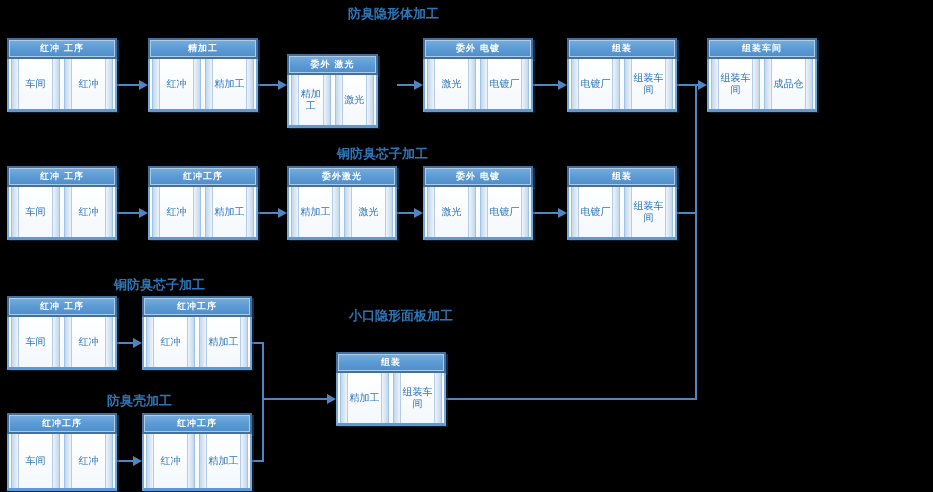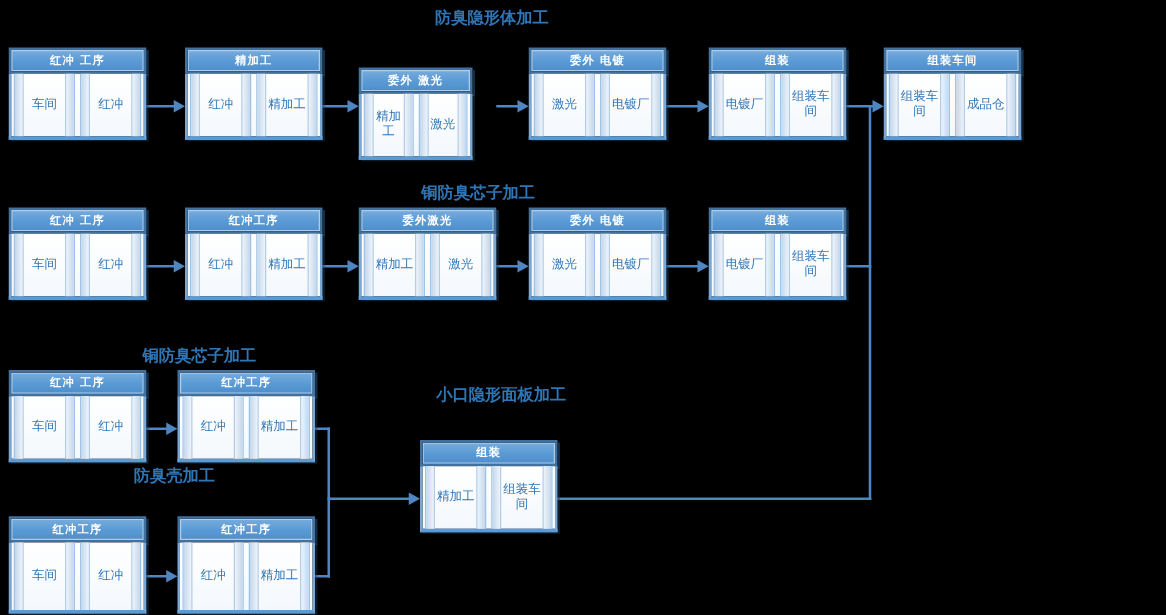--- a/index.html
+++ b/index.html
@@ -87,21 +87,21 @@
     border-left:9px solid #4f86c2;
   }
 </style>
 </head>
 <body>
 
 <div id="canvas">
     <div class="group-title" style="left: 348px; top: 5px;">防臭隐形体加工</div>
     <div class="group-title" style="left: 337px; top: 145px;">铜防臭芯子加工</div>
     <div class="group-title" style="left: 114px; top: 276px;">铜防臭芯子加工</div>
-    <div class="group-title" style="left: 107px; top: 372px;">防臭壳加工</div>
+    <div class="group-title" style="left: 107px; top: 392px;">防臭壳加工</div>
     <div class="group-title" style="left: 349px; top: 307px;">小口隐形面板加工</div>
     <div class="conn" style="left: 117px; top: 84px; width: 23px; height: 2px;"></div>
     <div class="arrow-head" style="left: 139px; top: 80px;"></div>
     <div class="conn" style="left: 258px; top: 84px; width: 21px; height: 2px;"></div>
     <div class="arrow-head" style="left: 278px; top: 80px;"></div>
     <div class="conn" style="left: 397px; top: 84px; width: 18px; height: 2px;"></div>
     <div class="arrow-head" style="left: 414px; top: 80px;"></div>
     <div class="conn" style="left: 533px; top: 84px; width: 26px; height: 2px;"></div>
     <div class="arrow-head" style="left: 558px; top: 80px;"></div>
     <div class="conn" style="left: 677px; top: 84px; width: 22px; height: 2px;"></div>

